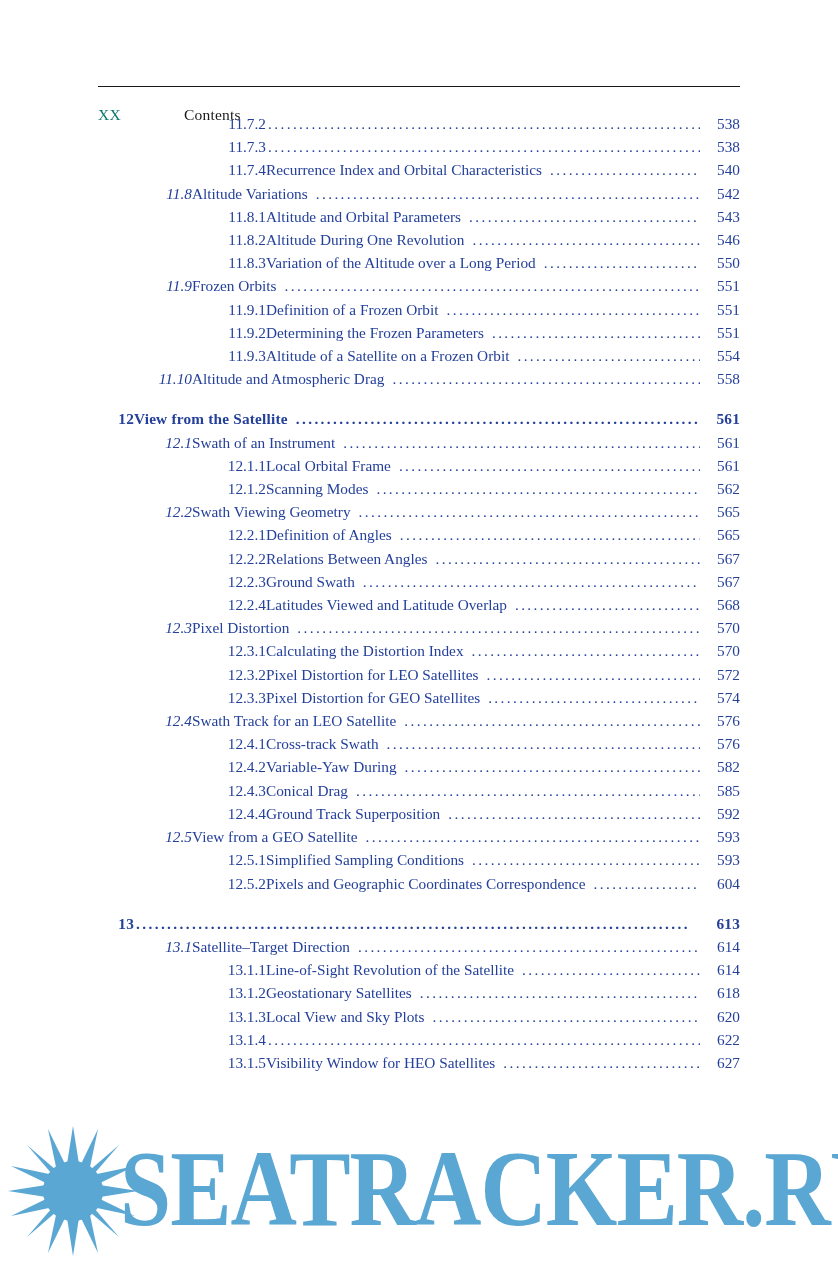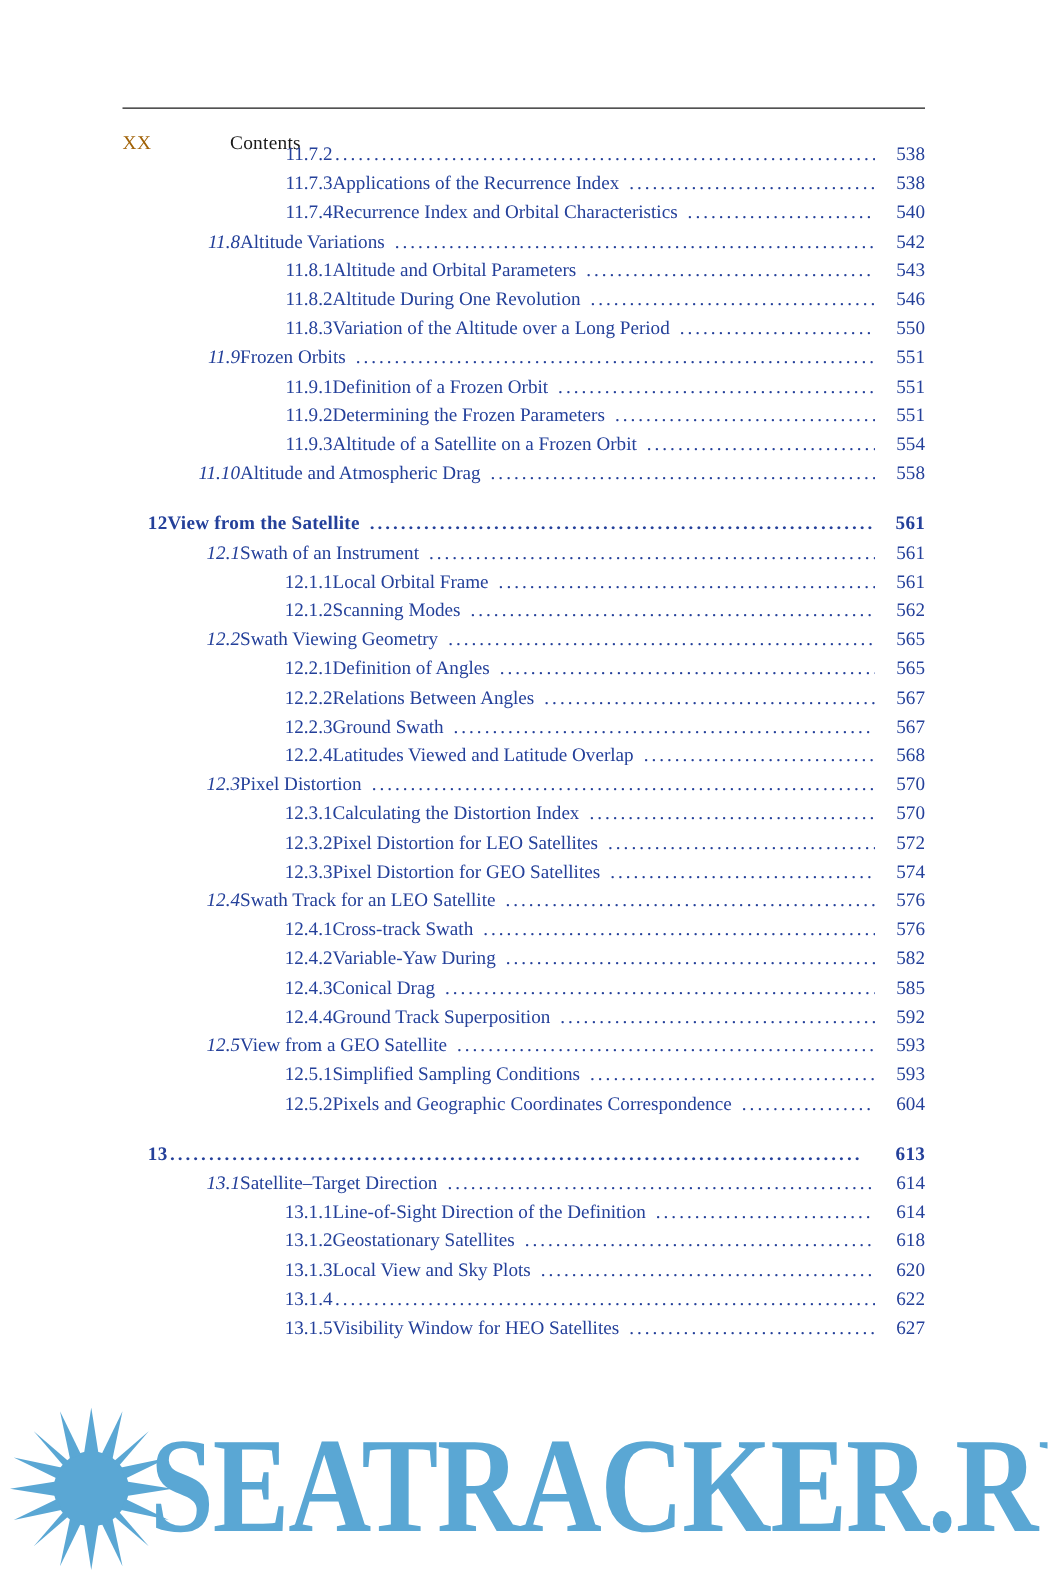--- a/index.html
+++ b/index.html
@@ -24,21 +24,21 @@
   .header {
     position: absolute;
     left: 98px;
     top: 62px;
     width: 642px;
     display: flex;
     align-items: baseline;
   }
   .header .folio {
     font-size: 15.5px;
-    color: #a16207;
+    color: #0f766e;
     letter-spacing: .4px;
     width: 86px;
   }
   .header .running-title {
     font-size: 15.5px;
     color: #1a1a1a;
     letter-spacing: .2px;
     margin-top: 44px;
   }
   .header-rule {
@@ -141,21 +141,20 @@
   <div class="header-rule"></div>
 
   <div class="toc" id="toc">
       <div class="entry lvl-sub">
         <span class="num">11.7.2</span>
         <span class="dots">.........................................................................................</span>
         <span class="page-no">538</span>
       </div>
       <div class="entry lvl-sub">
         <span class="num">11.7.3</span>
-        <span class="title">Applications of the Recurrence Index</span>
         <span class="dots">.........................................................................................</span>
         <span class="page-no">538</span>
       </div>
       <div class="entry lvl-sub">
         <span class="num">11.7.4</span>
         <span class="title">Recurrence Index and Orbital Characteristics</span>
         <span class="dots">.........................................................................................</span>
         <span class="page-no">540</span>
       </div>
       <div class="entry lvl-sec">
@@ -346,21 +345,21 @@
         <span class="page-no">613</span>
       </div>
       <div class="entry lvl-sec">
         <span class="num">13.1</span>
         <span class="title">Satellite–Target Direction</span>
         <span class="dots">.........................................................................................</span>
         <span class="page-no">614</span>
       </div>
       <div class="entry lvl-sub">
         <span class="num">13.1.1</span>
-        <span class="title">Line-of-Sight Direction of the Definition</span>
+        <span class="title">Line-of-Sight Revolution of the Satellite</span>
         <span class="dots">.........................................................................................</span>
         <span class="page-no">614</span>
       </div>
       <div class="entry lvl-sub">
         <span class="num">13.1.2</span>
         <span class="title">Geostationary Satellites</span>
         <span class="dots">.........................................................................................</span>
         <span class="page-no">618</span>
       </div>
       <div class="entry lvl-sub">

